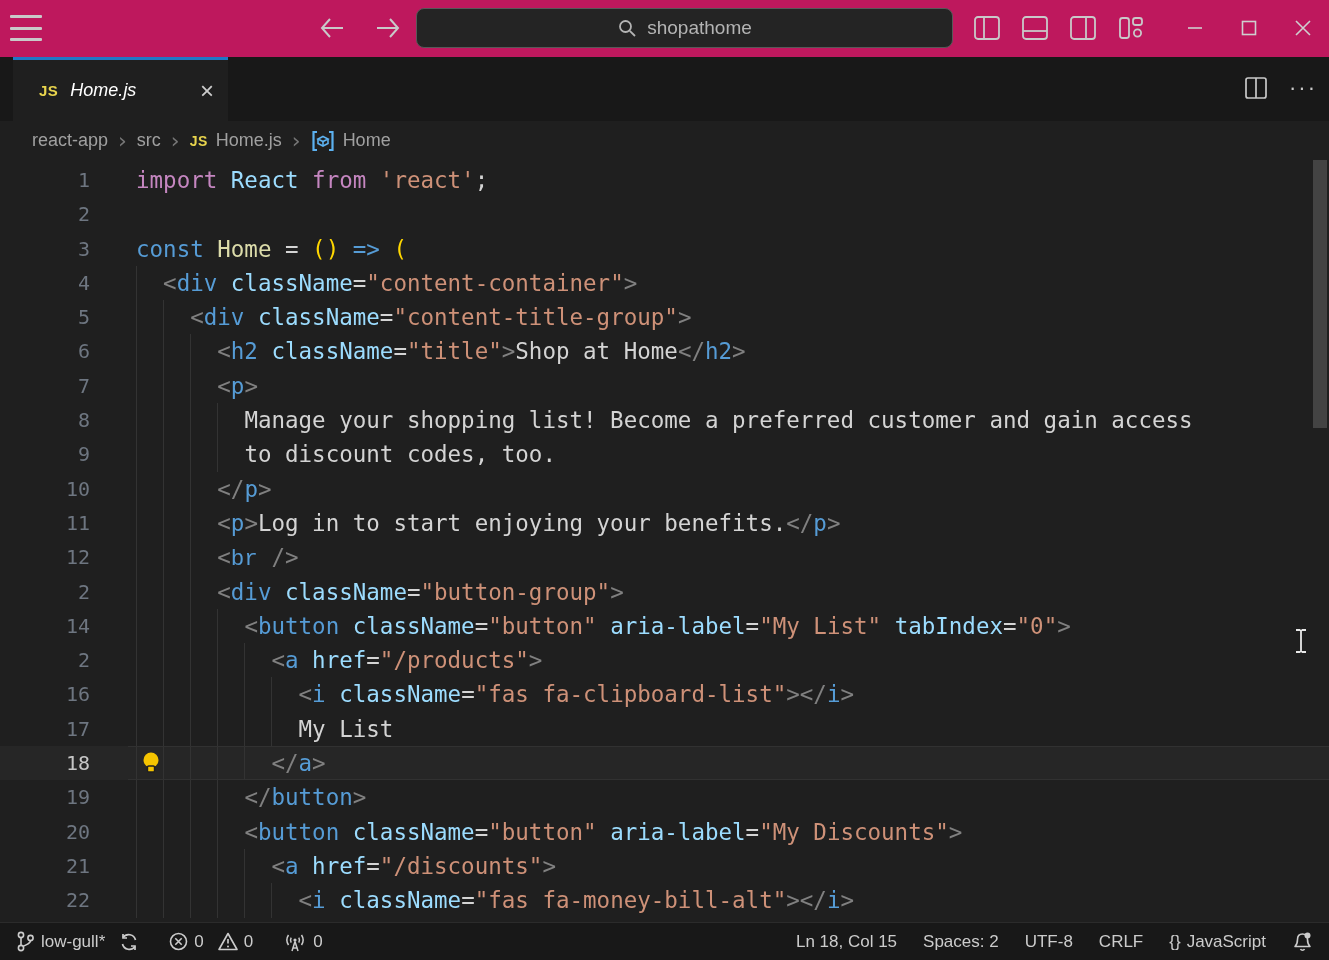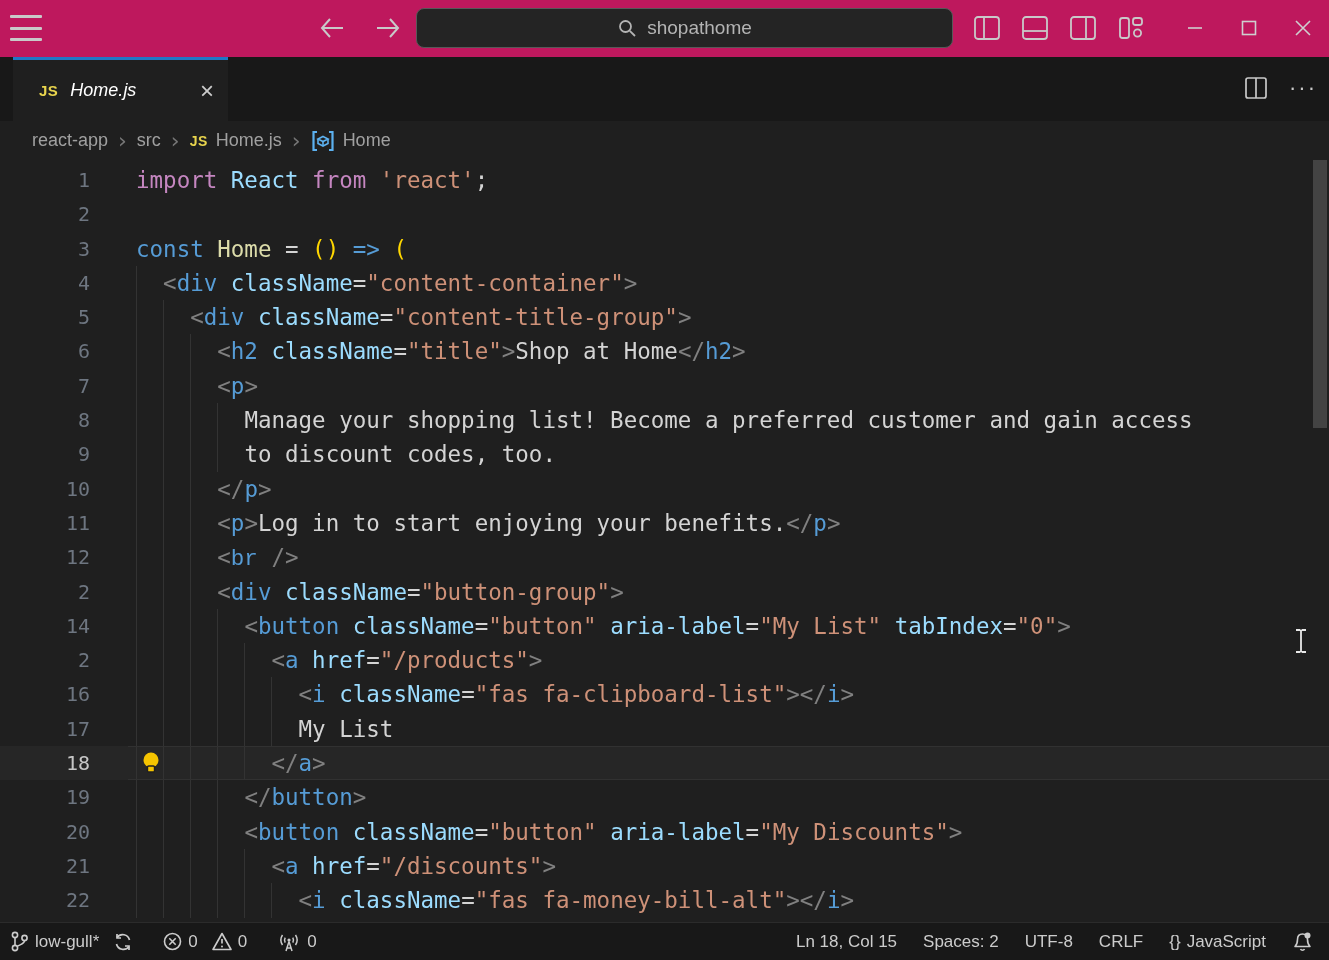--- a/index.html
+++ b/index.html
@@ -62,21 +62,21 @@
 
   
   .scrollbar-thumb { position:absolute; left:1313px; top:160px; width:14px; height:268px;
     background:#4a4a4a; opacity:0.85; }
   .mouse-cursor { position:absolute; left:1293px; top:628px; }
 
   
   .statusbar { position:absolute; left:0; top:922px; width:1329px; height:38px;
     background:#181818; border-top:1px solid #2b2b2b;
     display:flex; align-items:center; color:#cccccc; font-size:17px; }
-  .sb-left { display:flex; align-items:center; padding-left:10px; }
+  .sb-left { display:flex; align-items:center; padding-left:16px; }
   .sb-right { margin-left:auto; display:flex; align-items:center; gap:26px; padding-right:16px; }
   .sb-item { display:flex; align-items:center; gap:6px; cursor:pointer; }
   .sb-left .sb-item { margin-right:14px; }
   .sb-left .gap { margin-left:16px; }
   svg { display:block; }
 </style>
 </head>
 <body>
 
 <div class="app">

